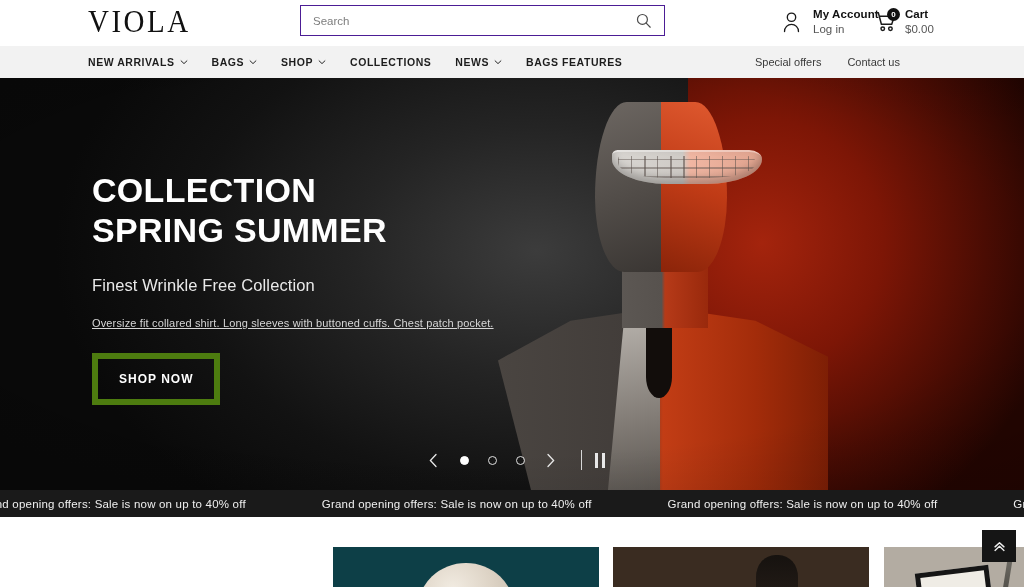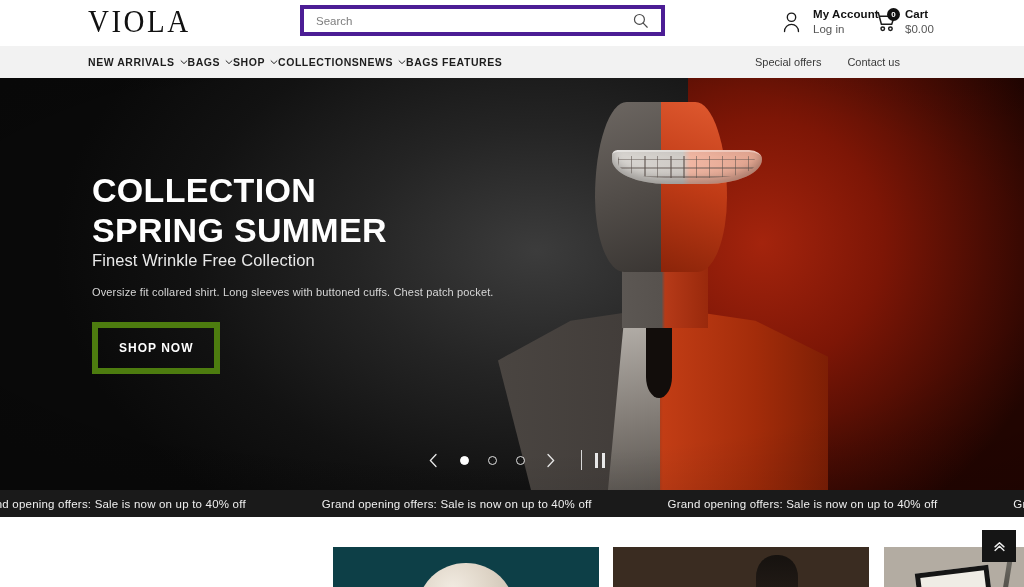--- a/index.html
+++ b/index.html
@@ -20,21 +20,21 @@
   .logo {
     position:absolute; left:88px; top:4px;
     font-family:"Liberation Serif", serif;
     font-size:29px; letter-spacing:2.5px; font-weight:400;
     color:#111; line-height:34px;
     transform:scaleY(1.08);
   }
   .search-wrap {
     position:absolute; left:300px; top:5px;
     width:365px; height:31px;
-    border:4px solid #4c1d95; background:#fff;
+    border:1px solid #4c1d95; background:#fff;
     display:flex; align-items:flex-end;
   }
   .search-input {
     flex:1; border:none; outline:none; background:transparent;
     font-family:"Liberation Sans", sans-serif;
     font-size:11.5px; color:#6b6b6b; padding:0 12px; height:100%;
   }
   .search-input::placeholder { color:#7d7d7d; }
   .search-btn {
     width:42px; height:100%; background:transparent; border:none;
@@ -60,21 +60,21 @@
     display:flex; align-items:center; justify-content:center;
   }
   .cart-title { font-size:11.5px; font-weight:700; color:#111; }
   .cart-sub { font-size:11.5px; color:#555; }
 
   
   .navbar {
     position:relative; height:32px; background:#f2f2f2;
     display:flex; align-items:center;
   }
-  .nav-left { position:absolute; left:88px; display:flex; align-items:center; }
+  .nav-left { position:absolute; left:88px; display:flex; align-items:center; gap:24px; }
   .nav-item {
     font-size:10.5px; font-weight:700; letter-spacing:.55px;
     color:#1d1d1d; cursor:pointer; display:flex; align-items:center; gap:5px;
     white-space:nowrap;
   }
   .chev { display:inline-block; width:8px; height:8px; }
   .nav-right { position:absolute; right:124px; display:flex; gap:26px; }
   .nav-link { font-size:11px; color:#3a3a3a; cursor:pointer; white-space:nowrap; }
 
   
@@ -144,25 +144,25 @@
     position:absolute; inset:0;
     background:radial-gradient(ellipse 120% 110% at 50% 45%, transparent 42%, rgba(0,0,0,.42) 100%);
   }
   .hero-content { position:absolute; left:92px; top:0; width:520px; }
   .hero-title {
     margin-top:92px;
     font-size:34px; font-weight:700; line-height:1.19; color:#fff;
     letter-spacing:.3px;
   }
   .hero-sub {
-    font-size:16.5px; color:#e9e9e9; font-weight:400;
+    margin-top:25px; font-size:16.5px; color:#e9e9e9; font-weight:400;
     letter-spacing:.1px;
   }
   .hero-desc {
-    margin-top:16px; font-size:11px; color:#d6d6d6; letter-spacing:.15px;
+    margin-top:22px; font-size:11px; color:#d6d6d6; letter-spacing:.15px;text-decoration:underline;
   }
   .hero-cta {
     margin-top:24px; display:inline-block;
     border:6px solid #4d7c0f; background:transparent; color:#fff;
     font-size:12px; font-weight:700; letter-spacing:1px;
     padding:13px 21px; cursor:pointer;
     font-family:"Liberation Sans", sans-serif;
   }
   .carousel-ctrl {
     position:absolute; left:0; right:0; bottom:18px;

